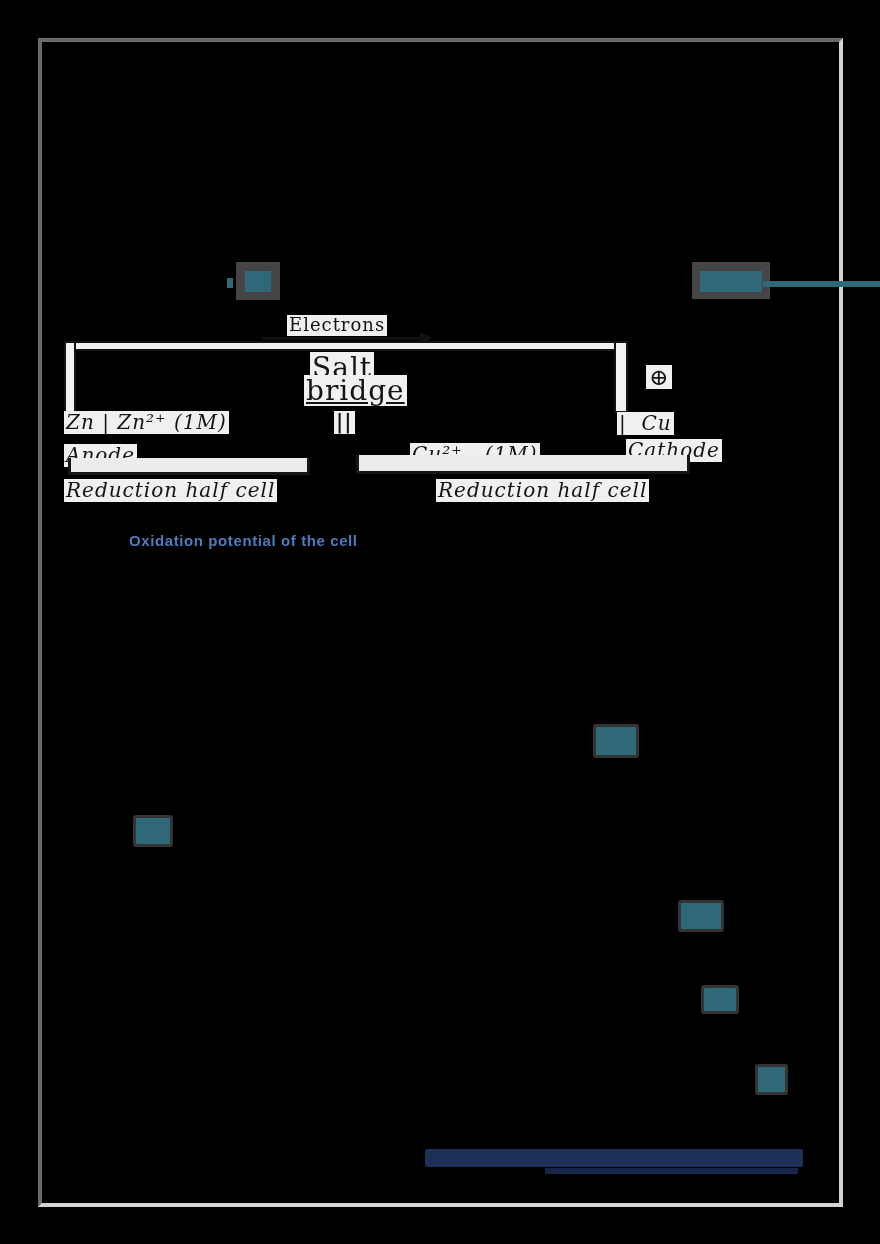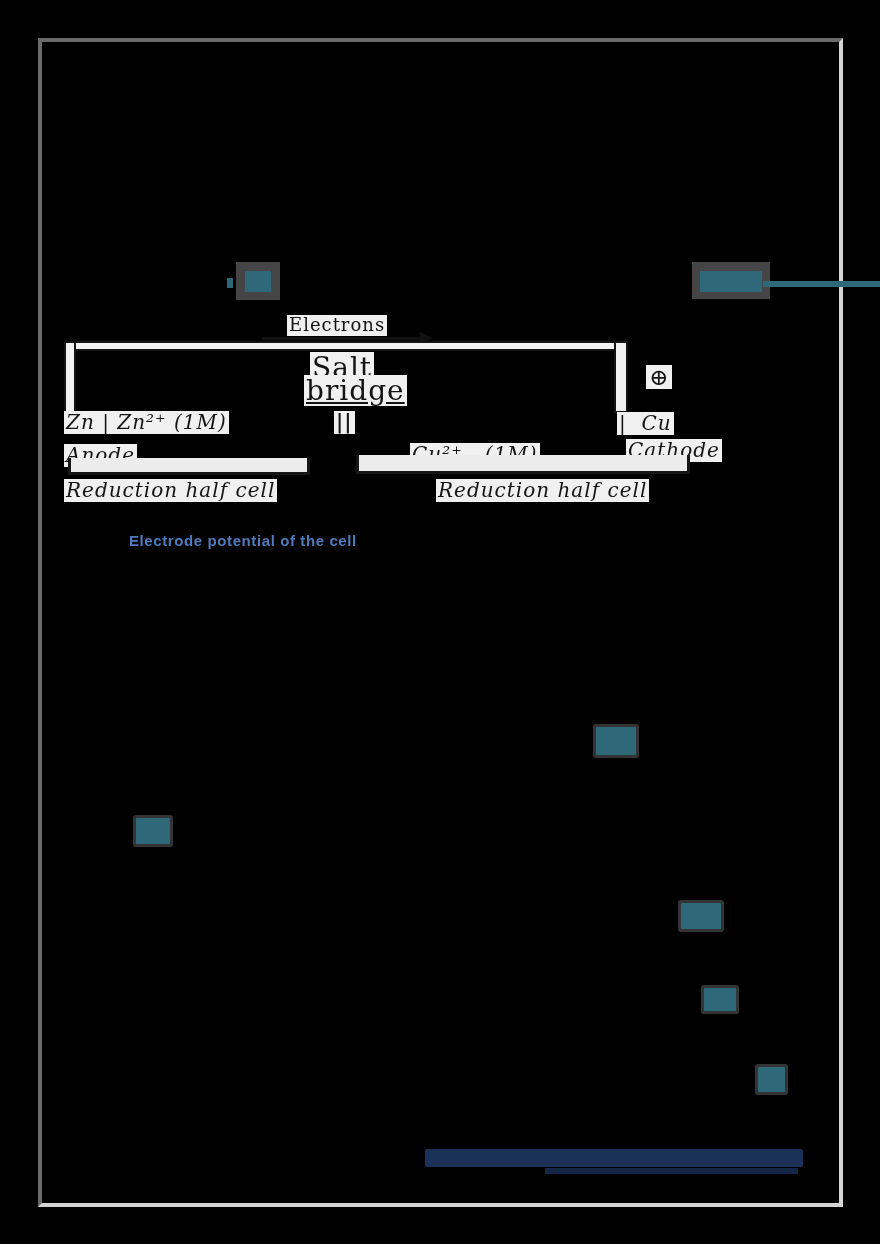--- a/index.html
+++ b/index.html
@@ -83,21 +83,21 @@
     <span class="abs dtext big" style="left:64px;top:444px;">Anode</span>
     <span class="abs dtext big" style="left:626px;top:439px;">Cathode</span>
 
     <div class="abs ubracket" style="left:68px;top:458px;width:236px;height:14px;"></div>
     <div class="abs ubracket" style="left:356px;top:455px;width:328px;height:16px;"></div>
 
     <span class="abs dtext big" style="left:64px;top:479px;">Reduction half cell</span>
     <span class="abs dtext big" style="left:436px;top:479px;">Reduction half cell</span>
   </div>
 
-  <span class="abs heading" style="left:129px;top:532px;">Electrode potential of the cell</span>
+  <span class="abs heading" style="left:129px;top:532px;">Oxidation potential of the cell</span>
 
   <div class="abs badge" style="left:596px;top:727px;width:40px;height:28px;"></div>
   <div class="abs badge" style="left:136px;top:818px;width:34px;height:26px;"></div>
   <div class="abs badge" style="left:681px;top:903px;width:40px;height:26px;"></div>
   <div class="abs badge" style="left:704px;top:988px;width:32px;height:23px;"></div>
   <div class="abs badge" style="left:758px;top:1067px;width:27px;height:25px;"></div>
 
   <a class="abs footer-bar" style="left:425px;top:1149px;width:378px;height:18px;display:block;"></a>
   <div class="abs footer-underbar" style="left:545px;top:1168px;width:253px;height:6px;"></div>
 

